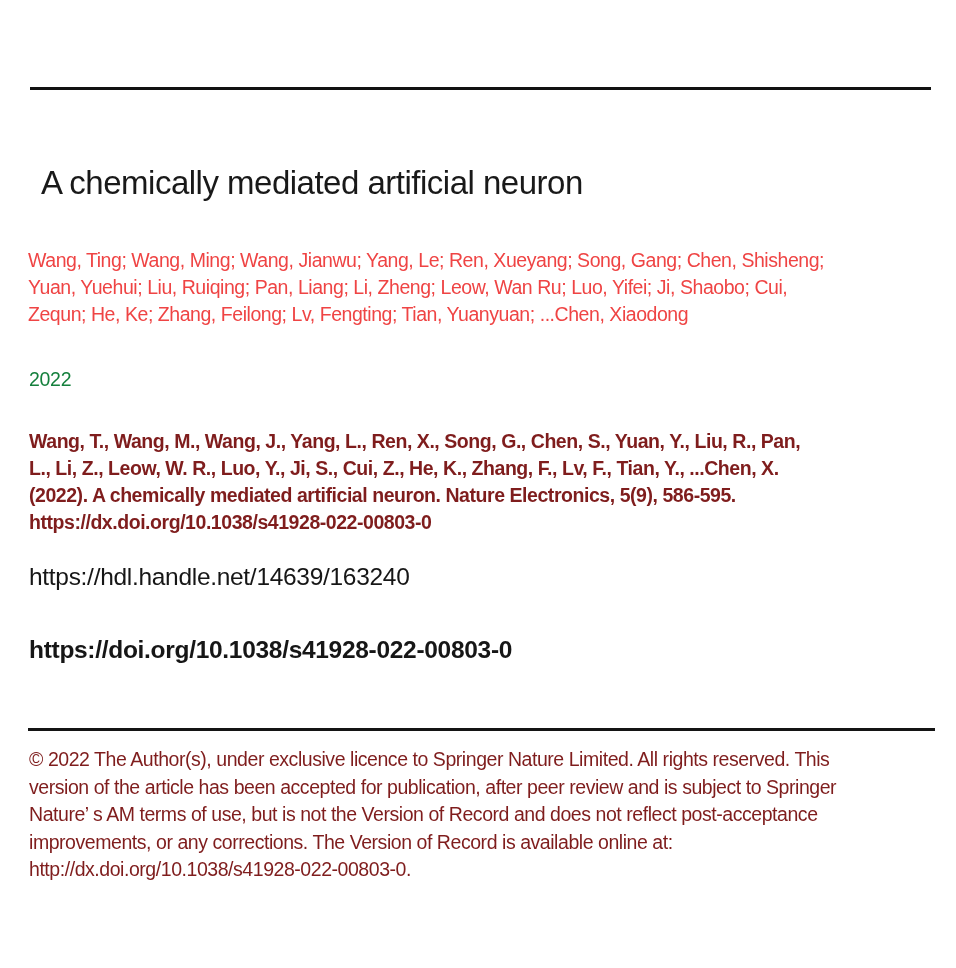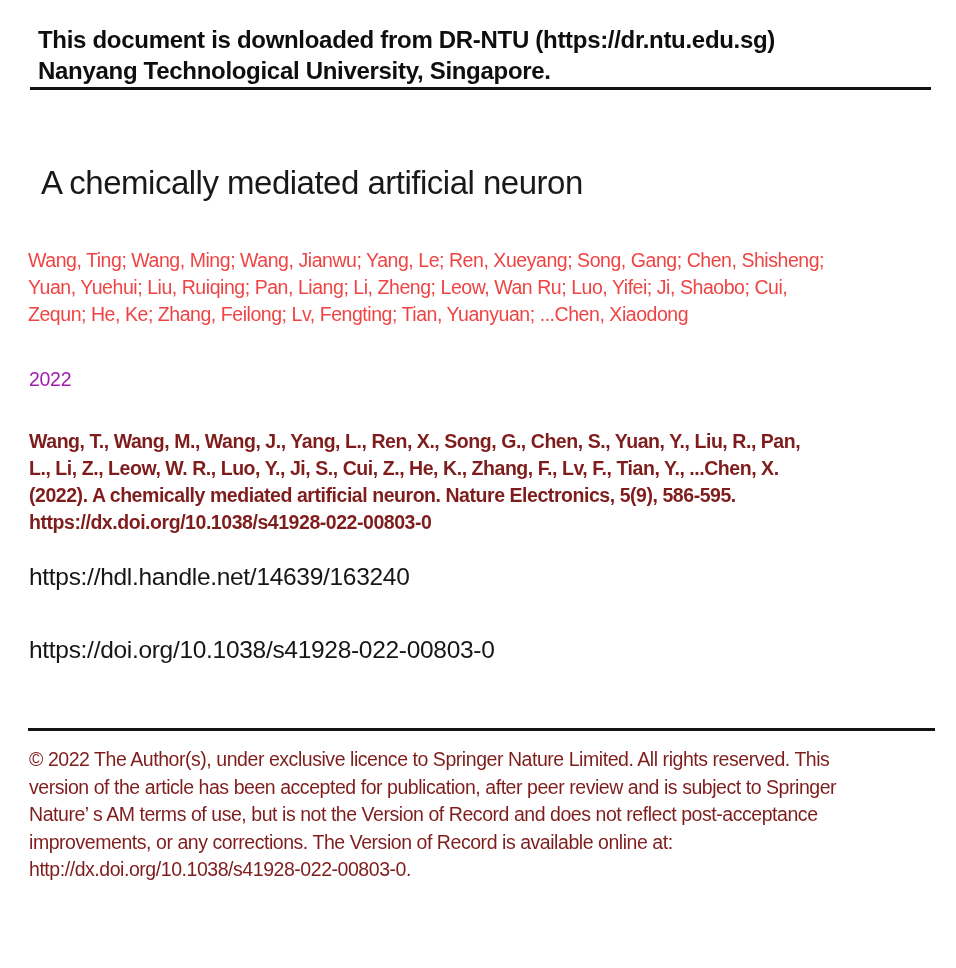--- a/index.html
+++ b/index.html
@@ -54,21 +54,21 @@
     line-height: 27px;
     letter-spacing: -0.45px;
     color: #ef4444;
   }
   .year {
     position: absolute;
     left: 29px;
     top: 368px;
     font-size: 19.5px;
     letter-spacing: -0.3px;
-    color: #a21caf;
+    color: #15803d;
   }
   .citation {
     position: absolute;
     left: 29px;
     top: 428px;
     width: 790px;
     font-size: 19.5px;
     line-height: 27px;
     letter-spacing: -0.45px;
     color: #7f1d1d;
@@ -82,21 +82,21 @@
     font-weight: 400;
     letter-spacing: -0.3px;
     color: #161616;
     text-decoration: none;
   }
   .doi-url {
     position: absolute;
     left: 29px;
     top: 636px;
     font-size: 24.5px;
-    font-weight: 400;
+    font-weight: 700;
     letter-spacing: -0.3px;
     color: #161616;
     text-decoration: none;
   }
   .section-divider {
     position: absolute;
     left: 28px;
     top: 728px;
     width: 907px;
     height: 3px;
@@ -120,24 +120,20 @@
     font-style: italic;
     letter-spacing: -0.2px;
     color: #141414;
   }
 </style>
 </head>
 <body>
 
 <div class="page">
 
-  <div class="header-block">
-    <div>This document is downloaded from DR-NTU (https://dr.ntu.edu.sg)</div>
-    <div>Nanyang Technological University, Singapore.</div>
-  </div>
 
   <div class="header-rule"></div>
 
   <h1 class="doc-title" style="margin:12px">A chemically mediated artificial neuron</h1>
 
   <div class="authors">Wang, Ting; Wang, Ming; Wang, Jianwu; Yang, Le; Ren, Xueyang; Song, Gang; Chen, Shisheng; Yuan, Yuehui; Liu, Ruiqing; Pan, Liang; Li, Zheng; Leow, Wan Ru; Luo, Yifei; Ji, Shaobo; Cui, Zequn; He, Ke; Zhang, Feilong; Lv, Fengting; Tian, Yuanyuan; ...Chen, Xiaodong</div>
 
   <div class="year">2022</div>
 
   <div class="citation">Wang, T., Wang, M., Wang, J., Yang, L., Ren, X., Song, G., Chen, S., Yuan, Y., Liu, R., Pan, L., Li, Z., Leow, W. R., Luo, Y., Ji, S., Cui, Z., He, K., Zhang, F., Lv, F., Tian, Y., ...Chen, X. (2022). A chemically mediated artificial neuron. Nature Electronics, 5(9), 586-595. https://dx.doi.org/10.1038/s41928-022-00803-0</div>

